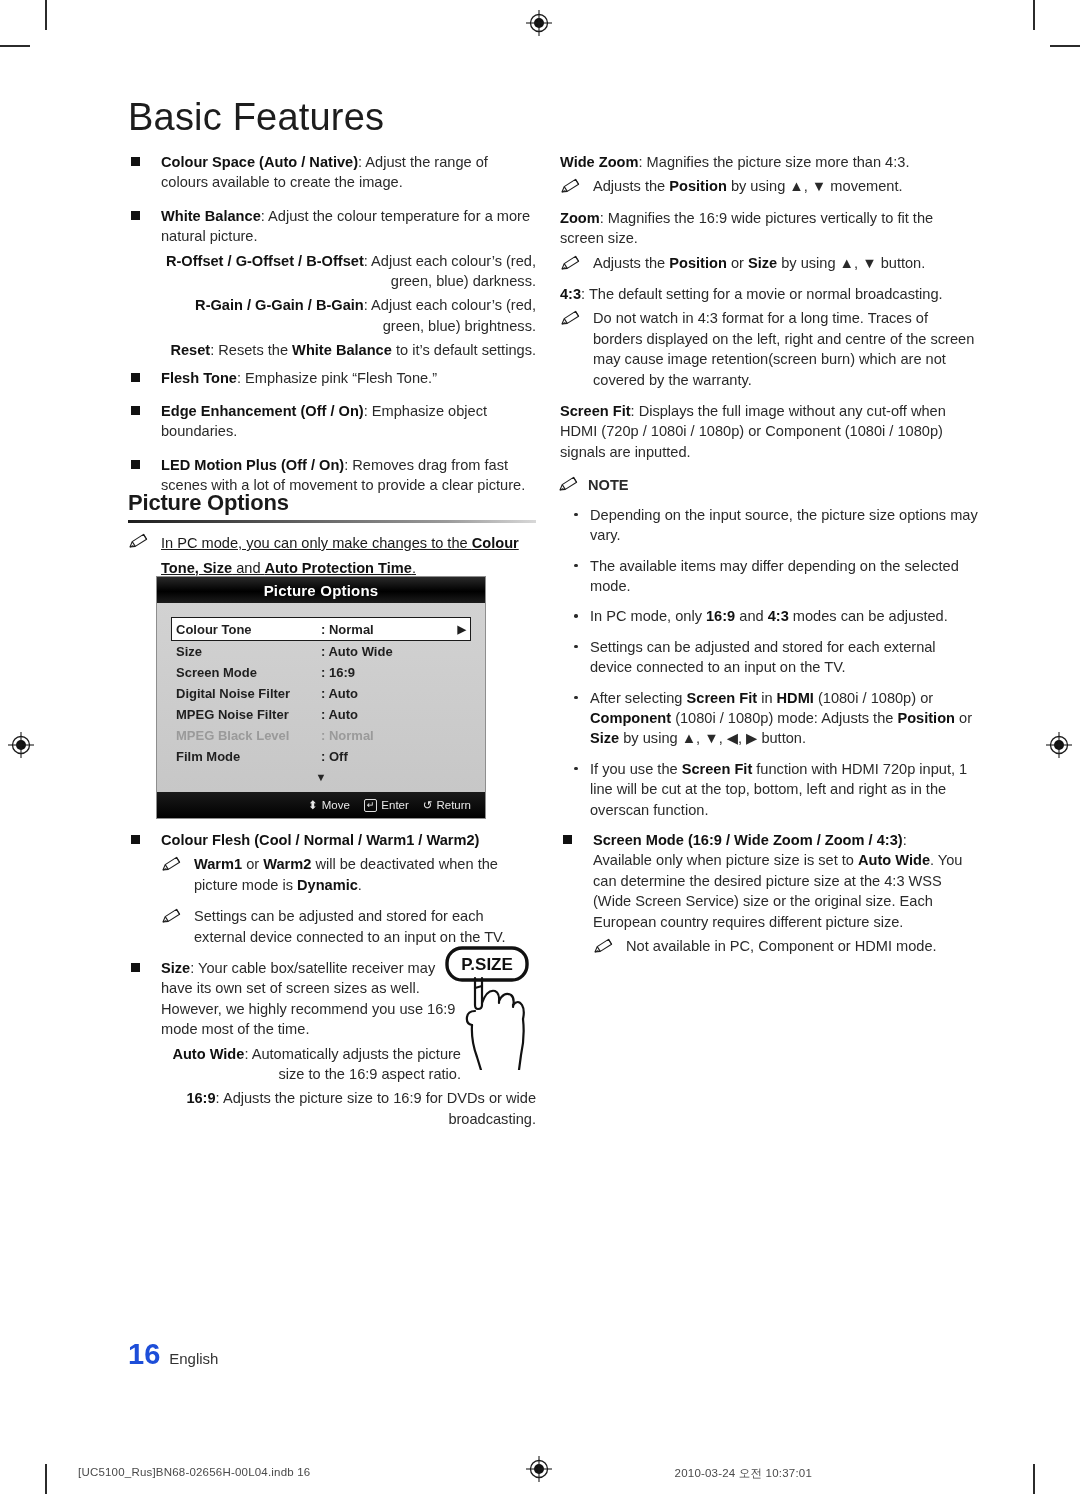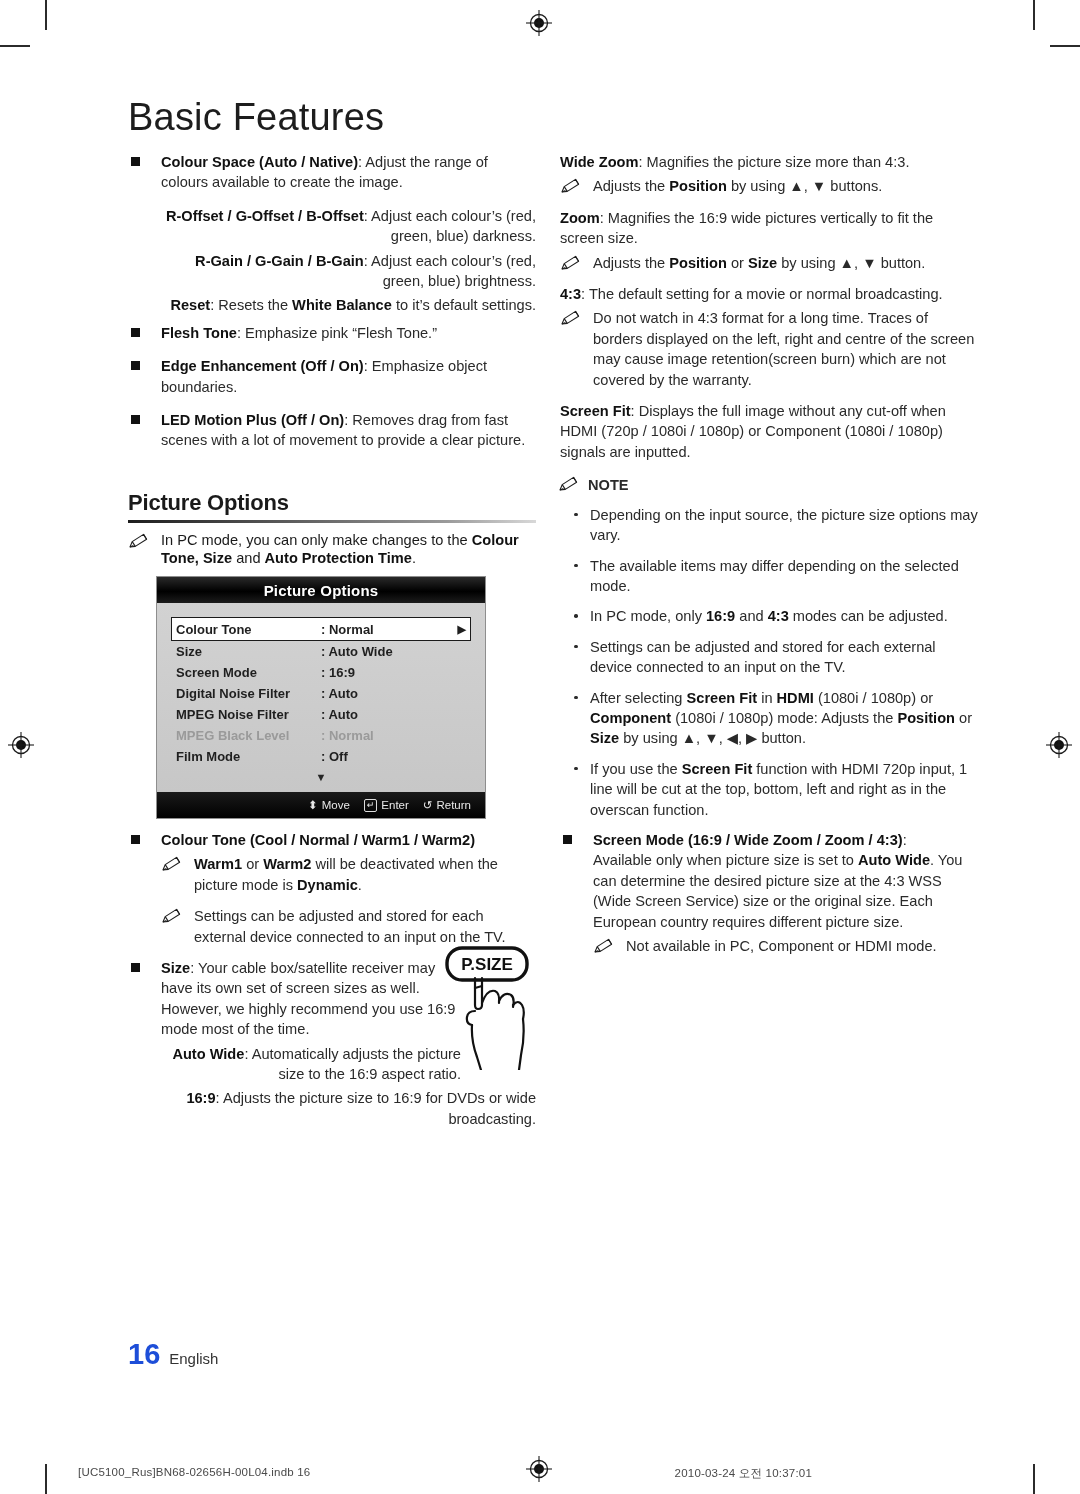--- a/index.html
+++ b/index.html
@@ -139,21 +139,22 @@
     height: 3px;
     background: linear-gradient(to right, #1d1d1d 0%, #9a9a9a 78%, #d8d8d8 100%);
   }
 
   .picopts-intro {
     position: absolute;
     left: 128px;
     top: 531px;
     width: 408px;
     font-size: 14.6px;
-    line-height: 18px;
+    line-height: 25px;
+    text-decoration: underline;
   }
 
   
   .osd {
     position: absolute;
     left: 157px;
     top: 577px;
     width: 328px;
     background: #cfcfcf;
     box-shadow: 0 0 0 1px #8e8e8e;
@@ -300,20 +301,23 @@
 <div class="page">
 
   <div class="chapter-title">Basic Features</div>
 
   <div class="col col-left">
 
     <div class="sq-item">
       <b>Colour Space (Auto / Native)</b><span>: Adjust the range of colours available to create the image.</span>
     </div>
 
+    <div class="sq-item tight">
+      <b>White Balance</b><span>: Adjust the colour temperature for a more natural picture.</span>
+    </div>
 
     <div class="sub tight">
       <b>R-Offset / G-Offset / B-Offset</b><span>: Adjust each colour’s (red, green, blue) darkness.</span>
     </div>
 
     <div class="sub tight">
       <b>R-Gain / G-Gain / B-Gain</b><span>: Adjust each colour’s (red, green, blue) brightness.</span>
     </div>
 
     <div class="sub">
@@ -413,21 +417,21 @@
       <span class="k">
         <span>↺</span>
         <span>Return</span>
       </span>
     </div>
   </div>
 
   <div class="col col-left" style="top:830px;">
 
     <div class="sq-item tight">
-      <b>Colour Tone (Cool / Normal / Warm1 / Warm2)</b>
+      <b>Colour Flesh (Cool / Normal / Warm1 / Warm2)</b>
     </div>
 
     <div class="note-line indented">
       <span class="pencil">
         <svg viewBox="0 0 24 16" width="24" height="16" aria-hidden="true">
           <path d="M2 14 L4.2 8.6 L15.5 1.4 L18.6 6.2 L7.3 13.4 Z" fill="#fff" stroke="#1f1f1f" stroke-width="1.1" stroke-linejoin="round"></path>
           <path d="M15.5 1.4 L18.6 6.2" stroke="#1f1f1f" stroke-width="1.1"></path>
           <path d="M4.2 8.6 L7.3 13.4" stroke="#1f1f1f" stroke-width="1.1"></path>
           <path d="M2 14 L5.4 12.6" stroke="#1f1f1f" stroke-width="1.1"></path>
         </svg>
@@ -494,21 +498,21 @@
 
     <div class="note-line">
       <span class="pencil">
         <svg viewBox="0 0 24 16" width="24" height="16" aria-hidden="true">
           <path d="M2 14 L4.2 8.6 L15.5 1.4 L18.6 6.2 L7.3 13.4 Z" fill="#fff" stroke="#1f1f1f" stroke-width="1.1" stroke-linejoin="round"></path>
           <path d="M15.5 1.4 L18.6 6.2" stroke="#1f1f1f" stroke-width="1.1"></path>
           <path d="M4.2 8.6 L7.3 13.4" stroke="#1f1f1f" stroke-width="1.1"></path>
           <path d="M2 14 L5.4 12.6" stroke="#1f1f1f" stroke-width="1.1"></path>
         </svg>
       </span>
-      <span>Adjusts the </span><b>Position</b><span> by using ▲, ▼ buttons.</span>
+      <span>Adjusts the </span><b>Position</b><span> by using ▲, ▼ movement.</span>
     </div>
 
     <div class="plain tight">
       <b>Zoom</b><span>: Magnifies the 16:9 wide pictures vertically to fit the screen size.</span>
     </div>
 
     <div class="note-line">
       <span class="pencil">
         <svg viewBox="0 0 24 16" width="24" height="16" aria-hidden="true">
           <path d="M2 14 L4.2 8.6 L15.5 1.4 L18.6 6.2 L7.3 13.4 Z" fill="#fff" stroke="#1f1f1f" stroke-width="1.1" stroke-linejoin="round"></path>

